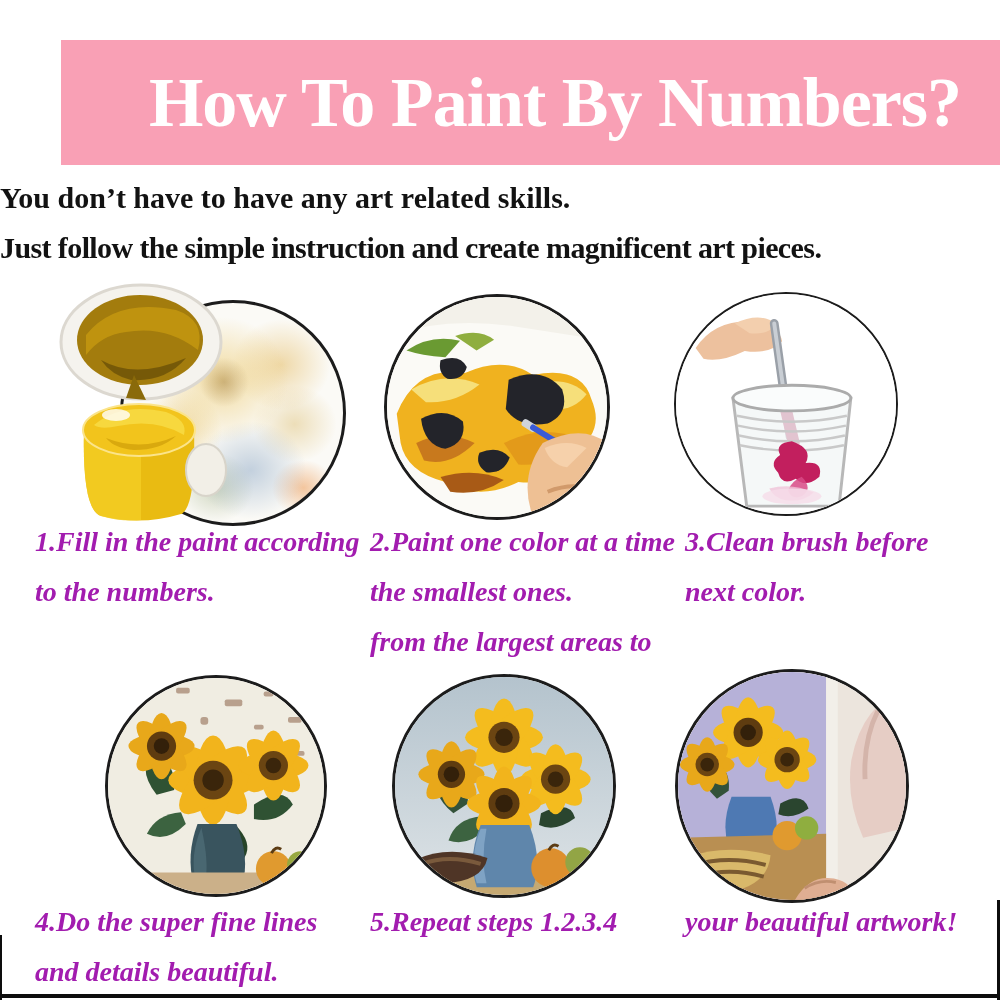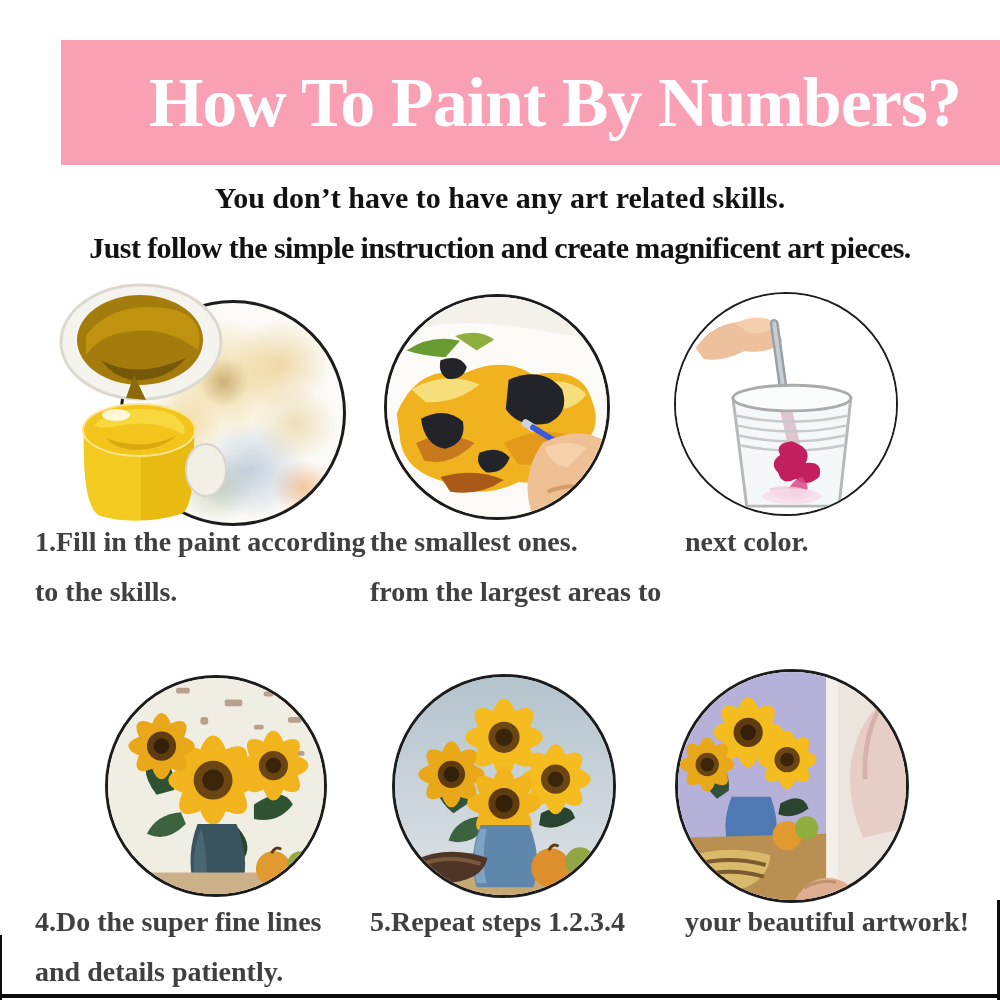--- a/index.html
+++ b/index.html
@@ -4,21 +4,21 @@
 <style>
   html,body{margin:0;padding:0;background:#ffffff;}
   body{width:1000px;height:1000px;position:relative;overflow:hidden;
        font-family:"Liberation Serif","DejaVu Serif",serif;color:#141414;}
 
   .banner{position:absolute;left:61px;top:40px;width:988px;height:125px;
           background:#F9A0B5;display:flex;align-items:center;justify-content:center;}
   .banner h1{margin:0;font-size:70px;font-weight:bold;color:#ffffff;
              letter-spacing:-1px;white-space:nowrap;}
 
-  .intro{position:absolute;left:0;width:1000px;text-align:center;
+  .intro{position:absolute;left:0;width:1000px;text-align:left;
          font-weight:bold;color:#121212;white-space:nowrap;}
   .intro.l1{top:181px;font-size:30px;}
   .intro.l2{top:231px;font-size:30px;letter-spacing:-0.6px;}
 
   .circle{position:absolute;border-radius:50%;border:3px solid #1c1c1c;
           overflow:hidden;box-sizing:border-box;background:#fff;}
   .c1{left:120px;top:300px;width:226px;height:226px;z-index:1;
       background:
         radial-gradient(40px 40px at 46% 36%, rgba(120,80,25,.30), rgba(120,80,25,0) 62%),
         radial-gradient(95px 90px at 45% 35%, rgba(232,188,72,.50), rgba(232,188,72,0) 70%),
@@ -33,21 +33,21 @@
   .c3{left:674px;top:292px;width:224px;height:224px;border-width:2px;}
   .c4{left:105px;top:675px;width:222px;height:222px;}
   .c5{left:392px;top:674px;width:224px;height:224px;}
   .c6{left:675px;top:669px;width:234px;height:234px;}
   .circle svg{display:block;width:100%;height:100%;}
 
   .pots{position:absolute;left:46px;top:280px;width:198px;height:248px;z-index:3;}
   .pots svg{display:block;width:100%;height:100%;}
 
   .caption{position:absolute;font-size:28px;font-weight:bold;line-height:50px;
-           color:#404040;white-space:nowrap;}
+           color:#a21caf;white-space:nowrap;font-style:italic;}
   .cap-r1{top:517px;}
   .cap-r2{top:897px;}
   .col-a{left:35px;}
   .col-b{left:370px;}
   .col-c{left:685px;}
 
   .frame-bottom{position:absolute;left:0;top:994px;width:1000px;height:4px;background:#0d0d0d;}
   .frame-left{position:absolute;left:0;top:935px;width:2px;height:65px;background:#0d0d0d;}
   .frame-right{position:absolute;left:997px;top:900px;width:3px;height:100px;background:#0d0d0d;}
 </style>
@@ -128,27 +128,29 @@
 
     <path d="M118 150 Q140 158 132 172 Q150 170 146 186 Q132 198 122 188 Q108 196 104 182 Q94 172 106 164 Q100 152 118 150 Z" fill="#c21f5e"></path>
     <path d="M128 186 Q140 198 128 206 Q118 210 114 200 Q118 190 128 186 Z" fill="#d84a86" opacity="0.85"></path>
     <path d="M95 198 Q118 192 140 202 Q130 212 112 210 Q100 208 95 198 Z" fill="#f0c3d8" opacity="0.8"></path>
     <ellipse cx="118" cy="206" rx="30" ry="8" fill="#f6dce9" opacity="0.8"></ellipse>
   </svg>
 </div>
 
 <div class="caption cap-r1 col-a">
   <div>1.Fill in the paint according</div>
-  <div>to the skills.</div>
+  <div>to the numbers.</div>
 </div>
 <div class="caption cap-r1 col-b">
+  <div>2.Paint one color at a time</div>
   <div>the smallest ones.</div>
   <div>from the largest areas to</div>
 </div>
 <div class="caption cap-r1 col-c">
+  <div>3.Clean brush before</div>
   <div>next color.</div>
 </div>
 
 <div class="circle c4">
   <svg viewBox="0 0 222 222">
     <rect width="222" height="222" fill="#f0ede2"></rect>
     <g fill="#8a6248" opacity="0.55">
       <rect x="30" y="18" width="10" height="5" rx="2"></rect>
         <rect x="70" y="10" width="14" height="6" rx="2"></rect>
       <rect x="120" y="22" width="18" height="7" rx="2"></rect>
@@ -325,21 +327,21 @@
     <path d="M10 190 Q50 176 95 188 Q92 220 50 226 Q18 220 10 190 Z" fill="#d9b96a"></path>
     <path d="M16 198 Q52 188 90 198 M20 210 Q52 200 88 210" stroke="#7a5a30" stroke-width="4" fill="none"></path>
 
     <path d="M120 234 Q135 208 160 212 Q180 216 182 234 Z" fill="#dfae92"></path>
     <path d="M130 222 Q145 212 162 216" stroke="#c08f70" stroke-width="3" fill="none"></path>
   </svg>
 </div>
 
 <div class="caption cap-r2 col-a">
   <div>4.Do the super fine lines</div>
-  <div>and details patiently.</div>
+  <div>and details beautiful.</div>
 </div>
 <div class="caption cap-r2 col-b">
   <div>5.Repeat steps 1.2.3.4</div>
 </div>
 <div class="caption cap-r2 col-c">
   <div>your beautiful artwork!</div>
 </div>
 
 <div class="frame-bottom"></div>
 <div class="frame-left"></div>

